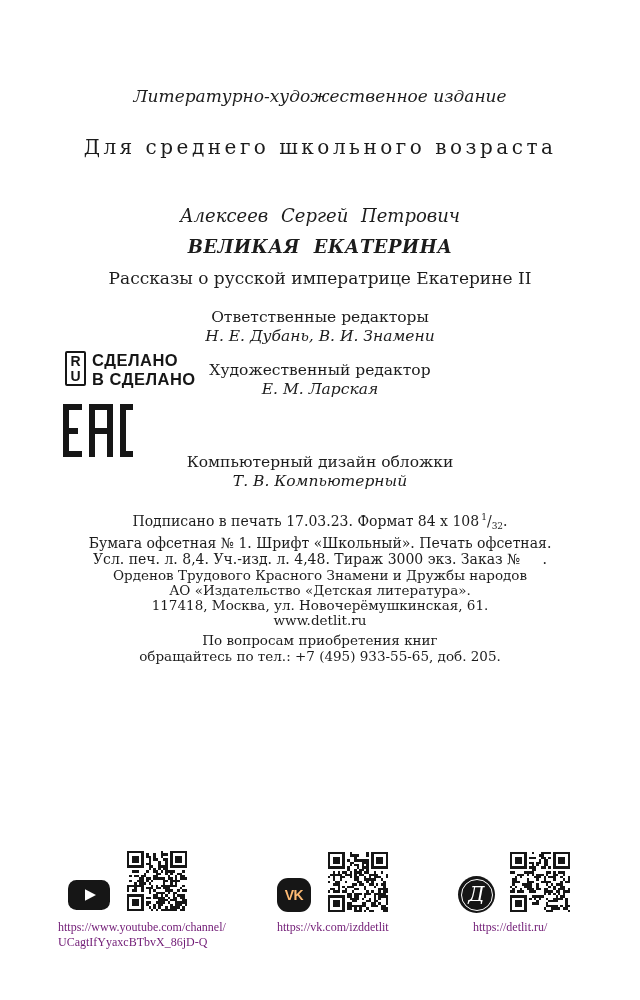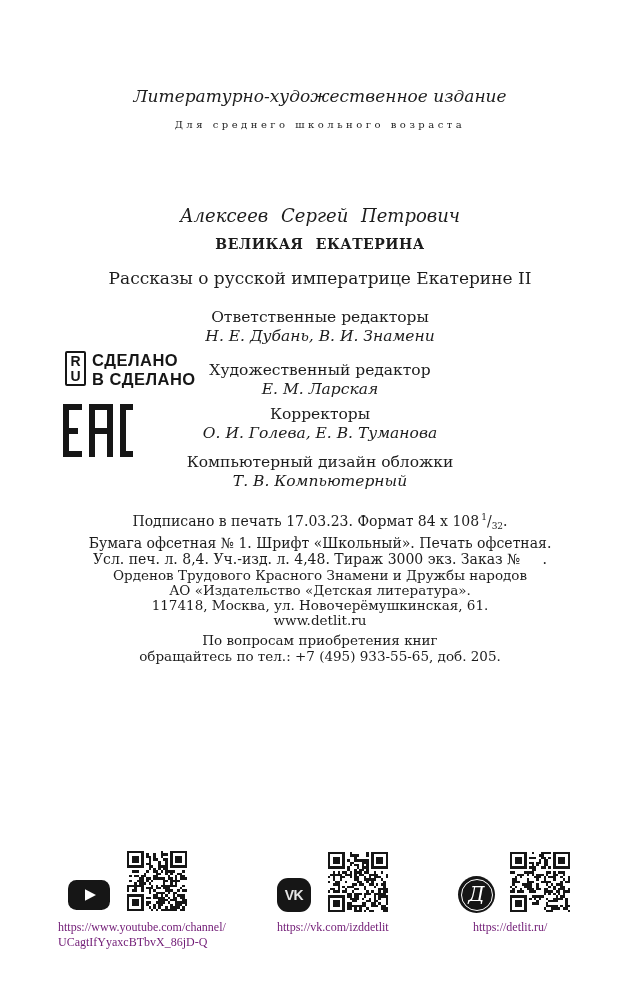--- a/index.html
+++ b/index.html
@@ -3,24 +3,24 @@
 <meta charset="utf-8">
 <style>
   html,body{margin:0;padding:0;background:#e8e8e8;}
   .page{
     position:relative; width:640px; height:1000px; margin:0 auto;
     background:#ffffff; overflow:hidden;
     font-family:"DejaVu Serif", serif; color:#1c1c1c;
   }
   .cline{position:absolute; left:0; width:100%; text-align:center; white-space:nowrap;}
   .edition{font-style:italic; font-size:17px;}
-  .age{font-size:10px; letter-spacing:3.5px;}
+  .age{font-size:20px; letter-spacing:3.5px;margin-top:16px;}
   .series{font-size:16.5px; letter-spacing:1.5px;}
   .author{font-style:italic; font-size:18px; word-spacing:7px;}
-  .booktitle{font-weight:bold; font-size:14px; letter-spacing:.5px; word-spacing:7px;}
+  .booktitle{font-weight:bold; font-size:18px; letter-spacing:.5px; word-spacing:7px;font-style:italic;}
   .subtitle{font-size:17px;text-align:center;}
   .staff{font-size:15.5px; line-height:18.5px;}
   .staff .names{font-style:italic;}
   .imprint{font-size:14px; line-height:16.5px;}
   .imprint sup{font-size:9px; margin-left:2px;}
   .imprint sub{font-size:9px;}
   .pubblock{font-size:13.5px; line-height:15px;}
   .contact{font-size:13.5px; line-height:15.5px;}
 
   
@@ -35,21 +35,21 @@
     font-size:16.5px; line-height:18.5px; letter-spacing:.5px; white-space:nowrap;
   }
   
   .eac{position:absolute; left:63px; top:404px; width:70px; height:53px;}
 
   
   .yt-icon{position:absolute; left:68px; top:880px; width:42px; height:30px;}
   .vk-icon{
     position:absolute; left:277px; top:878px; width:34px; height:34px;
     background:#161616; border-radius:11px; display:flex; align-items:center; justify-content:center;
-    color:#e5e5e5; font-family:"Liberation Sans", sans-serif; font-weight:bold; font-size:14px; letter-spacing:-.5px;
+    color:#fdba74; font-family:"Liberation Sans", sans-serif; font-weight:bold; font-size:14px; letter-spacing:-.5px;
   }
   .dl-icon{position:absolute; left:458px; top:876px; width:37px; height:37px;
     background:#161616; border-radius:50%;}
   .dl-ring{position:absolute; left:2.5px; top:2.5px; right:2.5px; bottom:2.5px;
     border:1.5px solid #fff; border-radius:50%;
     display:flex; align-items:center; justify-content:center;}
   .dl-letter{color:#fff; font-family:"DejaVu Serif", serif; font-style:italic; font-size:20px; line-height:1; transform:translateY(-1px);}
   .qr{position:absolute; width:60px; height:60px;}
   .qr svg{width:100%; height:100%; display:block;}
   .url{
@@ -69,24 +69,20 @@
   <div class="cline booktitle" style="top:236px">ВЕЛИКАЯ ЕКАТЕРИНА</div>
   <div class="cline subtitle" style="top:268px">Рассказы о русской императрице Екатерине II</div>
 
   <div class="cline staff" style="top:308px">
     <div class="role">Ответственные редакторы</div>
     <div class="names">Н. Е. Дубань, В. И. Знамени</div>
   </div>
   <div class="cline staff" style="top:361px">
     <div class="role">Художественный редактор</div>
     <div class="names">Е. М. Ларская</div>
-  </div>
-  <div class="cline staff" style="top:405px">
-    <div class="role">Корректоры</div>
-    <div class="names">О. И. Голева, Е. В. Туманова</div>
   </div>
   <div class="cline staff" style="top:453px">
     <div class="role">Компьютерный дизайн обложки</div>
     <div class="names">Т. В. Компьютерный</div>
   </div>
 
   <div class="mir">
     <div class="mir-box">
       <span>R</span>
       <span>U</span>

